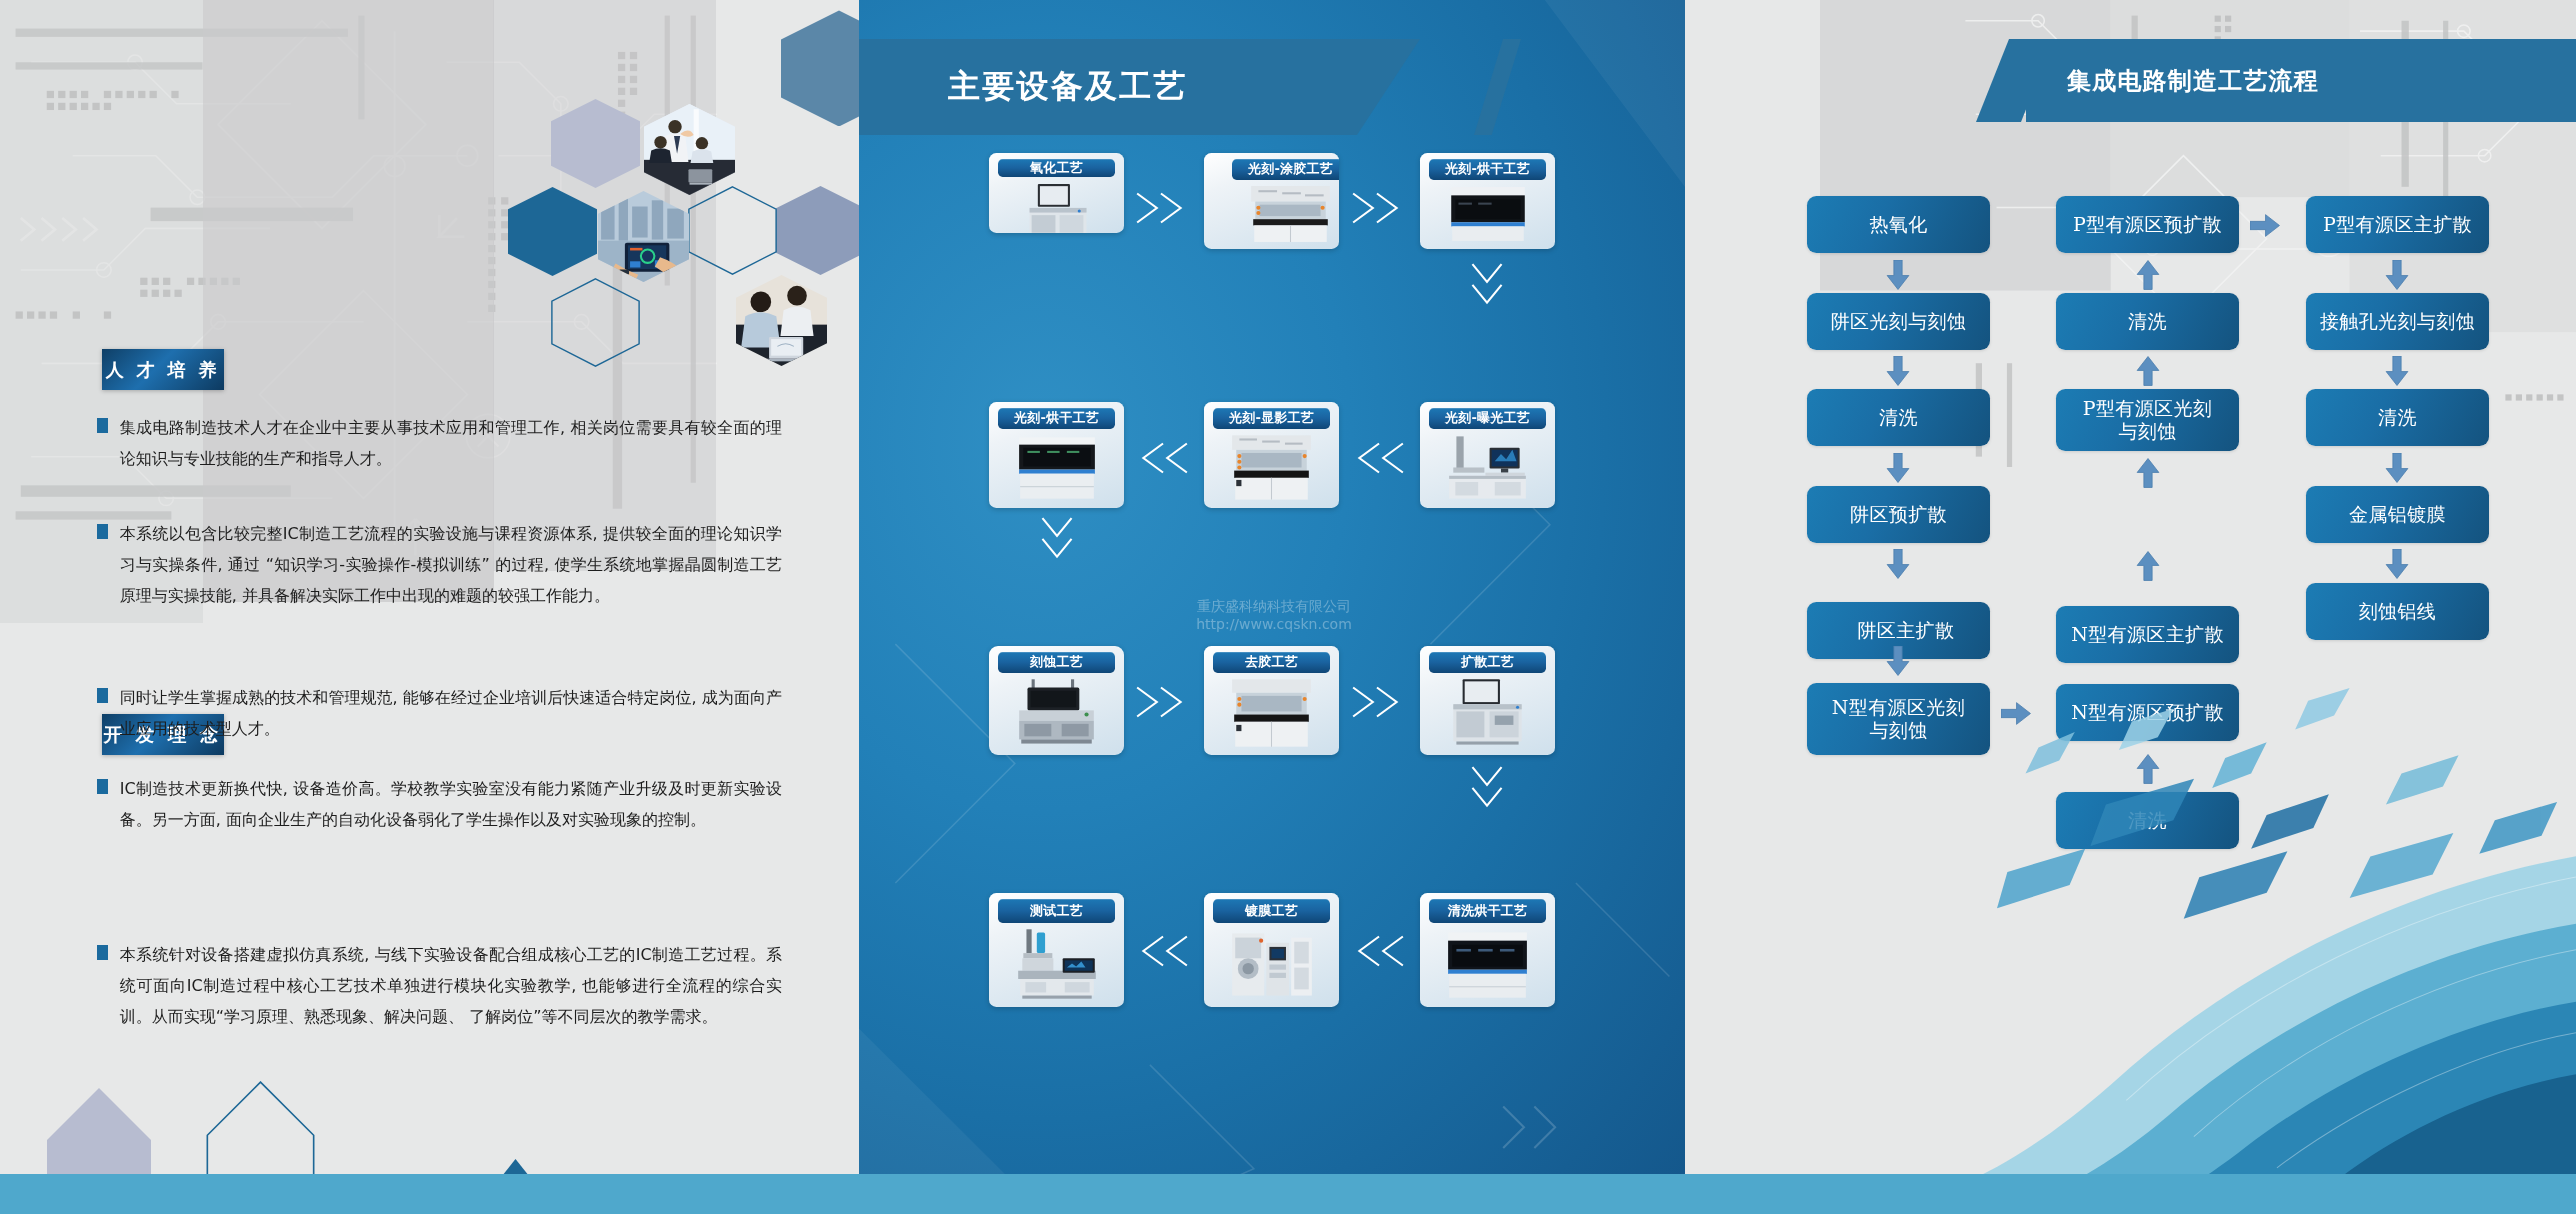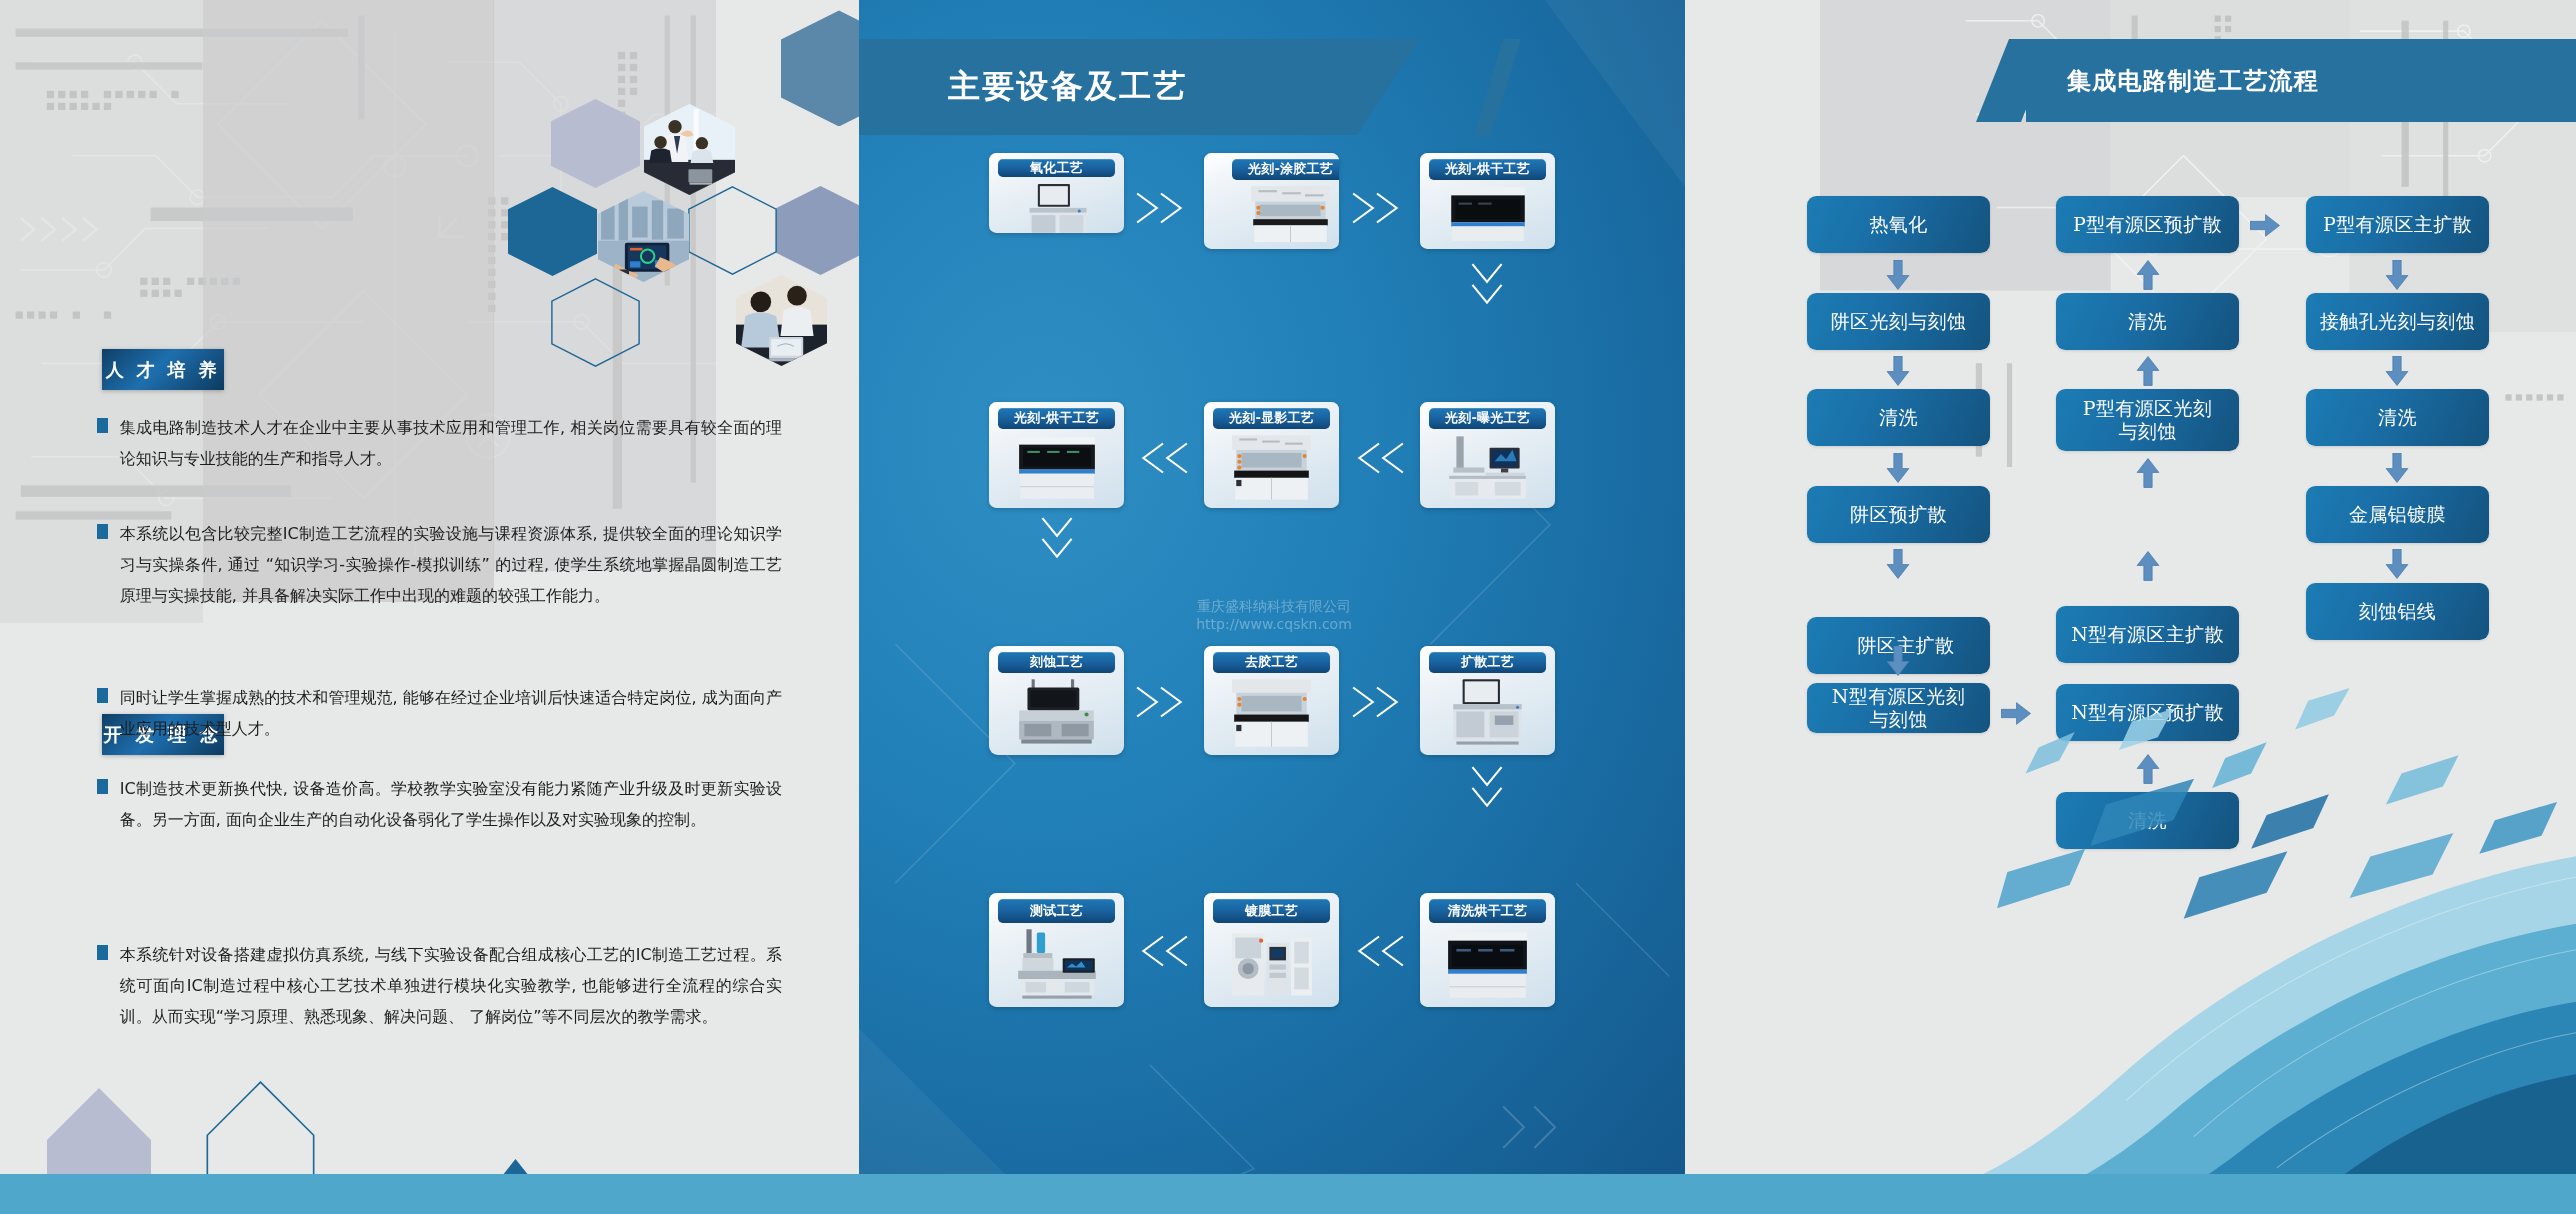--- a/index.html
+++ b/index.html
@@ -804,28 +804,28 @@
       </svg>
   </div>
 
   <div class="flow-box" style="left:122px;top:486px;height:57px;">阱区预扩散</div>
   <div class="arrow" style="left:200px;top:549px;">
     <svg width="26" height="30" viewBox="0 0 50 58">
         <path d="M17 0 h16 v30 h13 L25 57 L4 30 h13z" fill="#5c8fc0" stroke="#4a7cac" stroke-width="1.5"></path>
       </svg>
   </div>
 
-  <div class="flow-box" style="left:122px;top:617px;height:57px;padding-left:20px;">阱区主扩散</div>
+  <div class="flow-box" style="left:122px;top:602px;height:57px;padding-left:20px;">阱区主扩散</div>
   <div class="arrow" style="left:200px;top:646px;">
     <svg width="26" height="30" viewBox="0 0 50 58">
         <path d="M17 0 h16 v30 h13 L25 57 L4 30 h13z" fill="#5c8fc0" stroke="#4a7cac" stroke-width="1.5"></path>
       </svg>
   </div>
 
-  <div class="flow-box" style="left:122px;top:683px;height:50px;white-space:pre-line;">N型有源区光刻
+  <div class="flow-box" style="left:122px;top:683px;height:72px;white-space:pre-line;">N型有源区光刻
 与刻蚀</div>
 
   <div class="arrow" style="left:316px;top:700px;">
     <svg width="30" height="27" viewBox="0 0 58 52">
         <path d="M0 18 h30 V5 L57 26 L30 47 V34 H0z" fill="#5c8fc0" stroke="#4a7cac" stroke-width="1.5"></path>
       </svg>
   </div>
 
   <div class="flow-box" style="left:371px;top:196px;height:57px;">P型有源区预扩散</div>
   <div class="arrow" style="left:450px;top:260px;">

